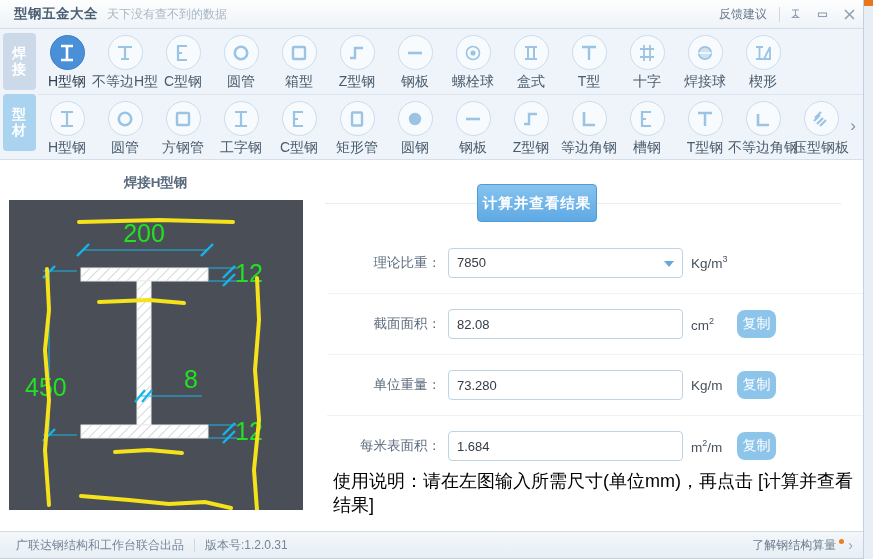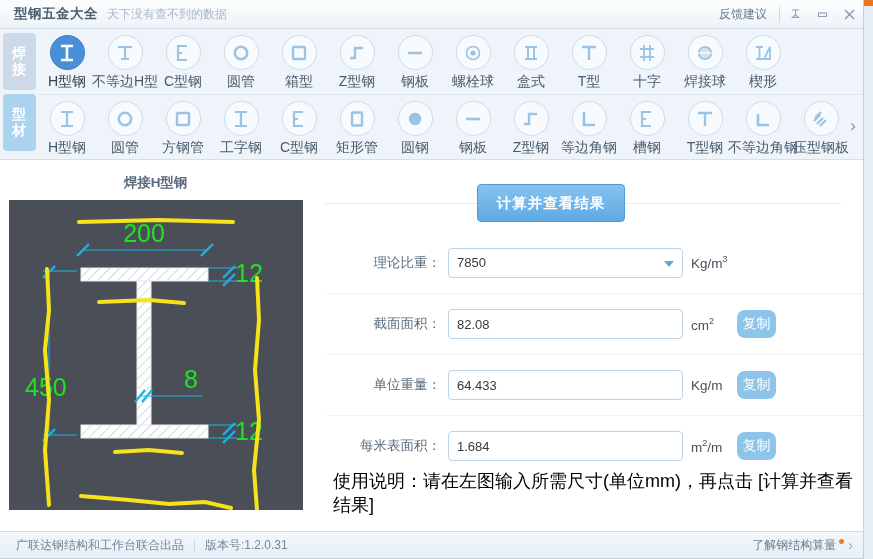--- a/index.html
+++ b/index.html
@@ -125,21 +125,21 @@
     width: 294px; height: 310px; background: #4a4f57;
     position: relative; overflow: hidden;
   }
   .diagram svg { display: block; }
 
   .right-pane {
     flex: 1; position: relative; padding: 0; background: #ffffff;
   }
   .calc-btn {
     position: absolute; left: 166px; top: 24px;
-    width: 148px; height: 38px; border-radius: 4px;
+    width: 120px; height: 38px; border-radius: 4px;
     background: linear-gradient(to bottom, #86c3ef 0%, #5fa9e4 100%);
     border: 1px solid #4e9bd8; cursor: pointer;
     color: #ffffff; font-size: 14.5px; font-weight: bold;
     display: flex; align-items: center; justify-content: center;
     letter-spacing: 1px;
   }
   .hr-top {
     position: absolute; left: 14px; top: 43px; right: 22px;
     height: 1px; background: #e6eef4;
   }
@@ -557,21 +557,21 @@
               <div class="fld-label">截面面积：</div>
               <div class="fld-box">
                 <span class="fld-val">82.08</span>
               </div>
               <div class="fld-unit"><span>cm</span><sup>2</sup></div>
               <div class="copy-btn">复制</div>
             </div>
             <div class="form-row">
               <div class="fld-label">单位重量：</div>
               <div class="fld-box">
-                <span class="fld-val">64.433</span>
+                <span class="fld-val">73.280</span>
               </div>
               <div class="fld-unit"><span>Kg/m</span></div>
               <div class="copy-btn">复制</div>
             </div>
             <div class="form-row">
               <div class="fld-label">每米表面积：</div>
               <div class="fld-box">
                 <span class="fld-val">1.684</span>
               </div>
               <div class="fld-unit"><span>m</span><sup>2</sup><span>/m</span></div>

